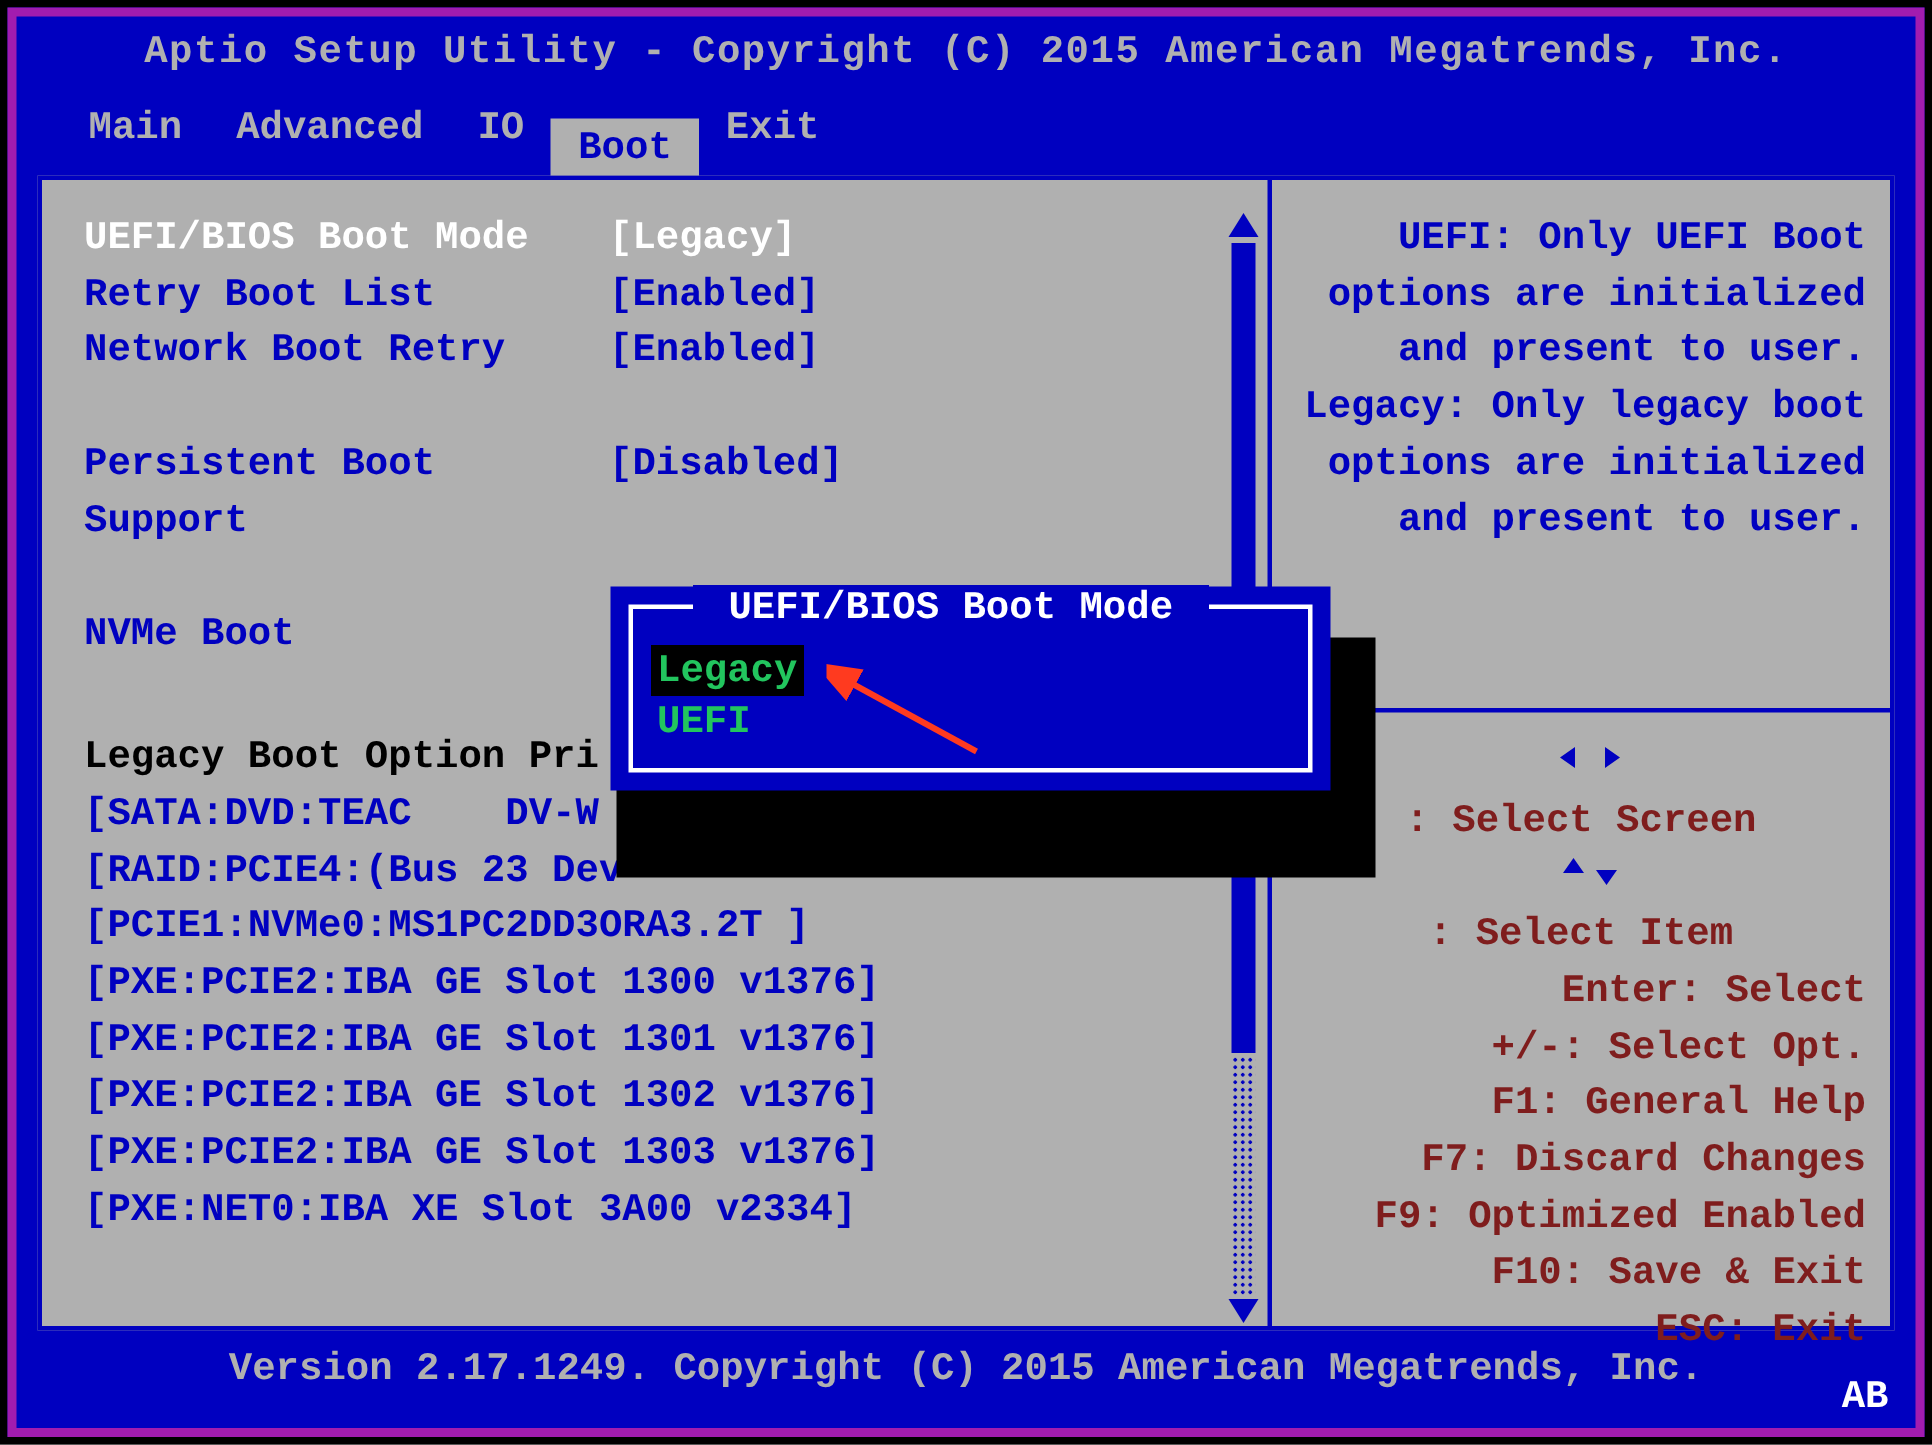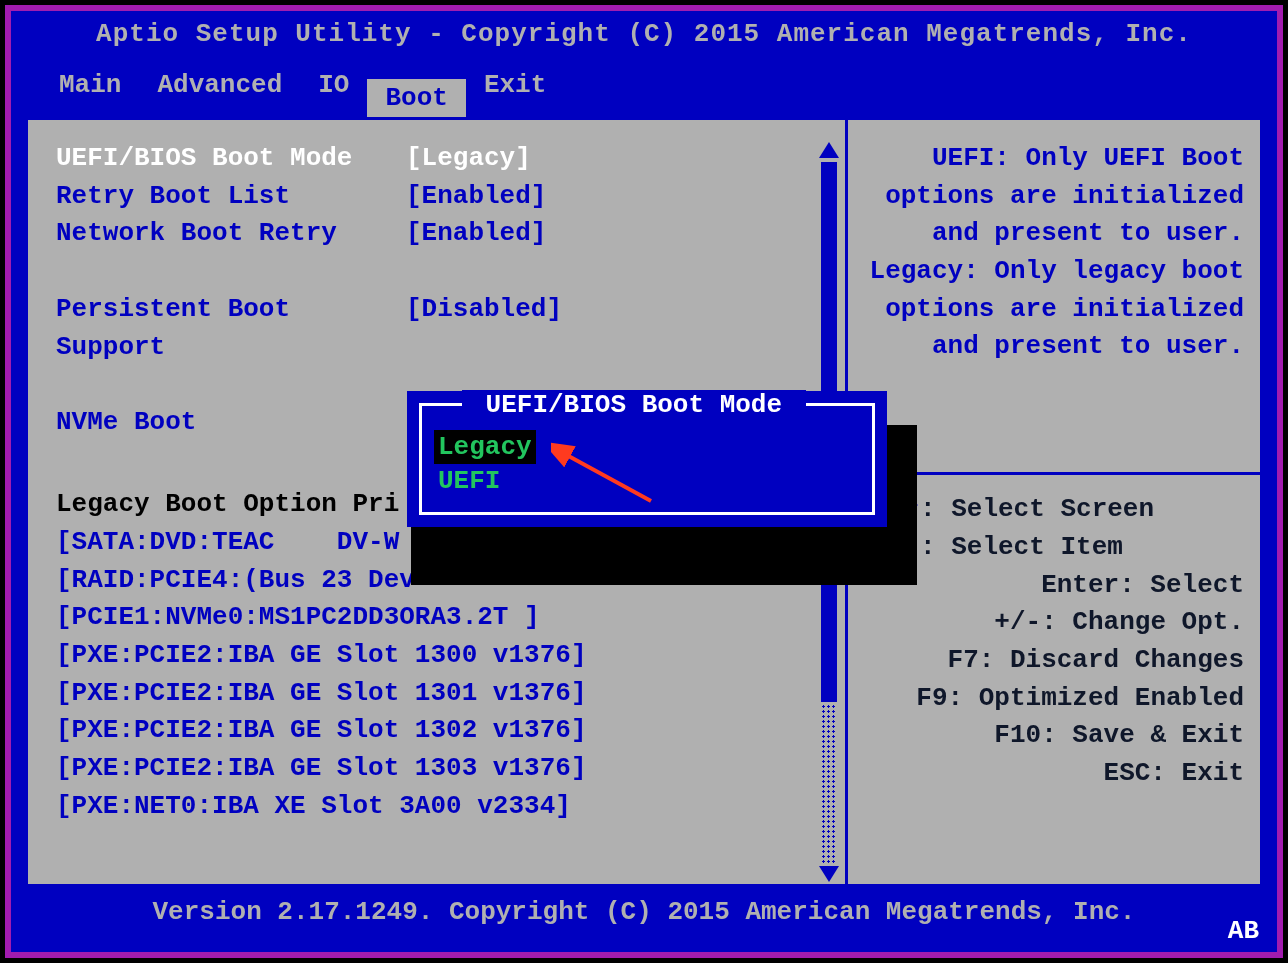--- a/index.html
+++ b/index.html
@@ -95,22 +95,23 @@
   }
   .help-text {
     color: #0000c0;
     flex: 0 0 auto;
   }
   .divider {
     border-top: 3px solid #0000c0;
     margin: 14px -16px 16px -16px;
   }
   .hint-line {
-    color: #0f172a;
-    white-space: pre;
+    color: #7f1d1d;
+    white-space: pre;
+    flex-direction: column;
   }
   .hint-top {
     display: flex;
     align-items: center;
   }
   .hint-icon {
     width: 56px;
     color: #0000c0;
   }
   .scroll-track {
@@ -290,21 +291,22 @@
       <div id="hints-top">
           <div class="hint-line hint-top"><span class="hint-icon"><svg width="44" height="22">
                 <path d="M2 11 L12 4 L12 18 Z M42 11 L32 4 L32 18 Z" fill="#0000c0"></path>
               </svg></span><span>: Select Screen</span></div>
           <div class="hint-line hint-top"><span class="hint-icon"><svg width="44" height="22">
                 <path d="M11 2 L4 12 L18 12 Z M33 20 L26 10 L40 10 Z" fill="#0000c0"></path>
               </svg></span><span>: Select Item</span></div>
         </div>
       <div id="hints">
           <div class="hint-line">Enter: Select</div>
-          <div class="hint-line">+/-: Change Opt.</div>
+          <div class="hint-line">+/-: Select Opt.</div>
+          <div class="hint-line">F1: General Help</div>
           <div class="hint-line">F7: Discard Changes</div>
           <div class="hint-line">F9: Optimized Enabled</div>
           <div class="hint-line">F10: Save &amp; Exit</div>
           <div class="hint-line">ESC: Exit</div>
         </div>
     </div>
   </div>
 
   <div class="footer">Version 2.17.1249. Copyright (C) 2015 American Megatrends, Inc.</div>
   <div class="corner-label">AB</div>

